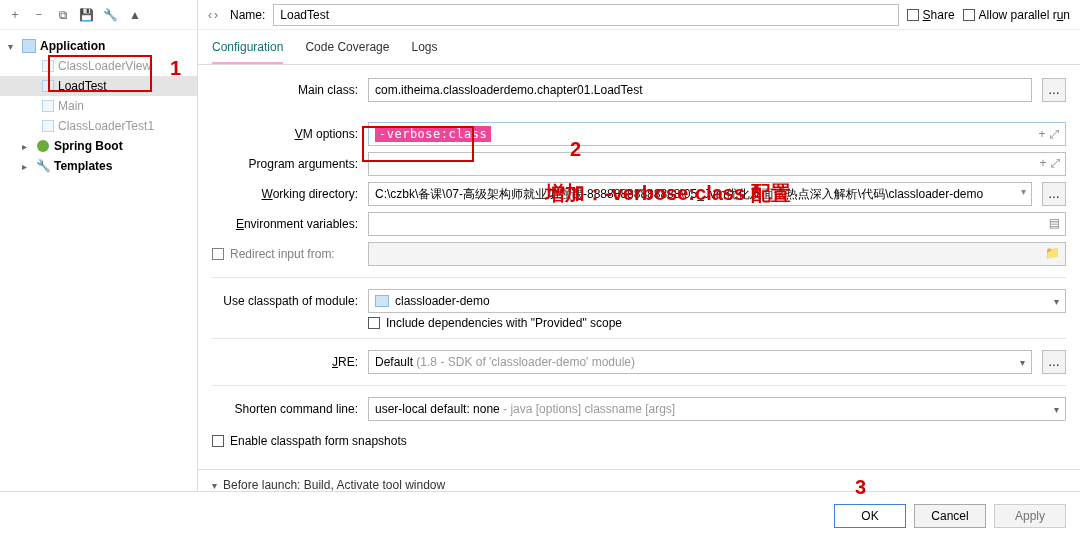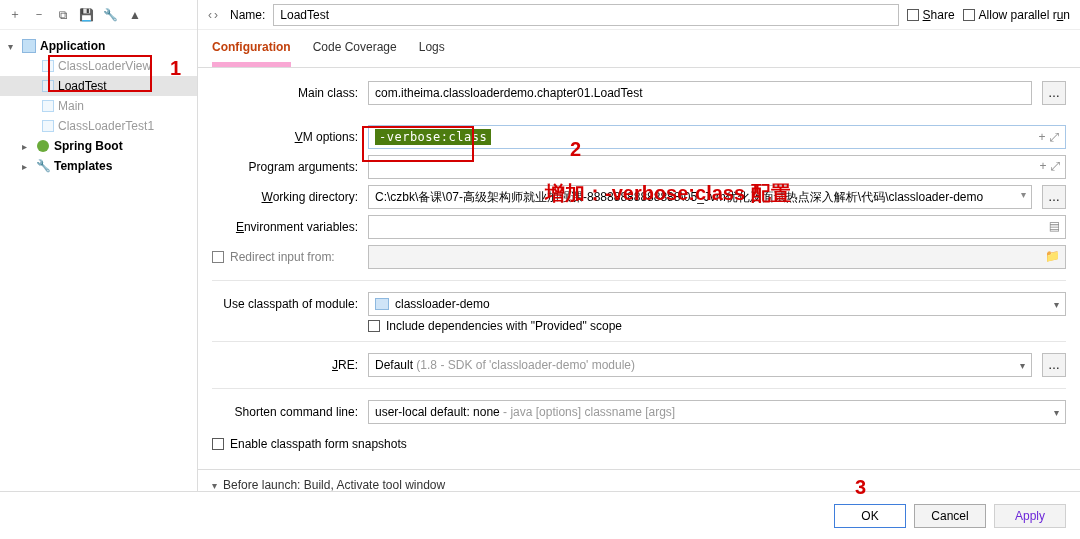--- a/index.html
+++ b/index.html
@@ -35,21 +35,21 @@
   .name-row .chevs { display: flex; gap: 2px; color: #777; }
   .name-row label { margin-left: 4px; }
   .name-row input.name { flex: 1; height: 22px; border: 1px solid #bfbfbf; padding: 0 6px; }
   .chk { display: flex; align-items: center; gap: 4px; }
   .chk .box { width: 12px; height: 12px; border: 1px solid #595959; }
   .chk .mn { text-decoration: underline; }
 
   
   .tabs { display: flex; gap: 22px; padding: 10px 14px 0 14px; border-bottom: 1px solid #dcdcdc; }
   .tab { padding-bottom: 8px; color: #333; cursor: pointer; }
-  .tab.active { color: #c2410c; border-bottom: 5px solid #f9a8d4; font-weight: 700; }
+  .tab.active { color: #0f766e; border-bottom: 2px solid #f9a8d4; font-weight: 400; }
 
   
   .form-scroll { flex: 1; overflow: auto; padding: 10px 14px 10px 14px; }
   .form-row { display: flex; align-items: center; min-height: 30px; gap: 10px; }
   .form-row > .flabel { width: 146px; color: #000; text-align: right; }
   .flabel .u { text-decoration: underline; }
   .fld { flex: 1; position: relative; display: flex; align-items: center; gap: 4px; }
   .fld input[type=text] {
     width: 100%; height: 24px; border: 1px solid #bfbfbf; padding: 0 6px; background: #fff;
   }
@@ -58,41 +58,41 @@
     width: 24px; height: 24px; border: 1px solid #bfbfbf; background: #f3f3f3; display: flex; align-items: center; justify-content: center; cursor: pointer;
   }
   .trailing-icons { position: absolute; right: 6px; top: 4px; display: flex; gap: 4px; color: #8a8a8a; }
   .trailing-icons span { cursor: pointer; }
   .combo { flex: 1; height: 24px; border: 1px solid #bfbfbf; display: flex; align-items: center; padding: 0 6px; background: #fff; position: relative; }
   .combo .arrow { position: absolute; right: 6px; color: #666; font-size: 10px; }
   .combo .hint { color: #9a9a9a; }
   .disabled-lbl { color: #9a9a9a; }
 
   
-  .vm-token { background: #4d7c0f; color: #fff; padding: 1px 4px; font-family: monospace; letter-spacing: .5px; }
+  .vm-token { background: #ec4899; color: #fff; padding: 1px 4px; font-family: monospace; letter-spacing: .5px; }
   .vm-input-wrap { flex: 1; border: 1px solid #a7c7e7; height: 24px; display: flex; align-items: center; padding: 0 6px; background: #fff; position: relative; }
 
   .sep { height: 1px; background: #e6e6e6; margin: 8px 0; }
 
   .subchk { display: flex; align-items: center; gap: 6px; padding-left: 156px; }
 
   .folder-ico { width: 14px; height: 12px; background: #cfe4f7; border: 1px solid #8db8df; display: inline-block; margin-right: 6px; }
 
   
   .before { border-top: 1px solid #dcdcdc; padding: 8px 14px; display: flex; align-items: center; gap: 6px; color: #333; }
 
   
   .footer {
     position: absolute; bottom: 0; left: 0; right: 0; height: 48px;
     display: flex; align-items: center; justify-content: flex-end; gap: 8px; padding: 0 14px;
     border-top: 1px solid #dcdcdc; background: #fff;
   }
   .btn { min-width: 72px; height: 24px; border: 1px solid #a9a9a9; background: #f3f3f3; cursor: pointer; }
   .btn.primary { border: 1.5px solid #3f7edb; background: #fff; }
-  .btn.disabled { color: #6d28d9; border-color: #d0d0d0; cursor: default; }
+  .btn.disabled { color: #737373; border-color: #d0d0d0; cursor: default; }
   .help { position: absolute; left: 10px; bottom: 10px; width: 16px; height: 16px; border-radius: 50%; background: #2f7ddd; color: #fff; font-size: 11px; display: flex; align-items: center; justify-content: center; cursor: pointer; }
 </style>
 </head>
 <body>
 
 <div class="content">
 
   <div class="sidebar">
     <div class="sb-toolbar">
       <span class="tb-ico">＋</span>

